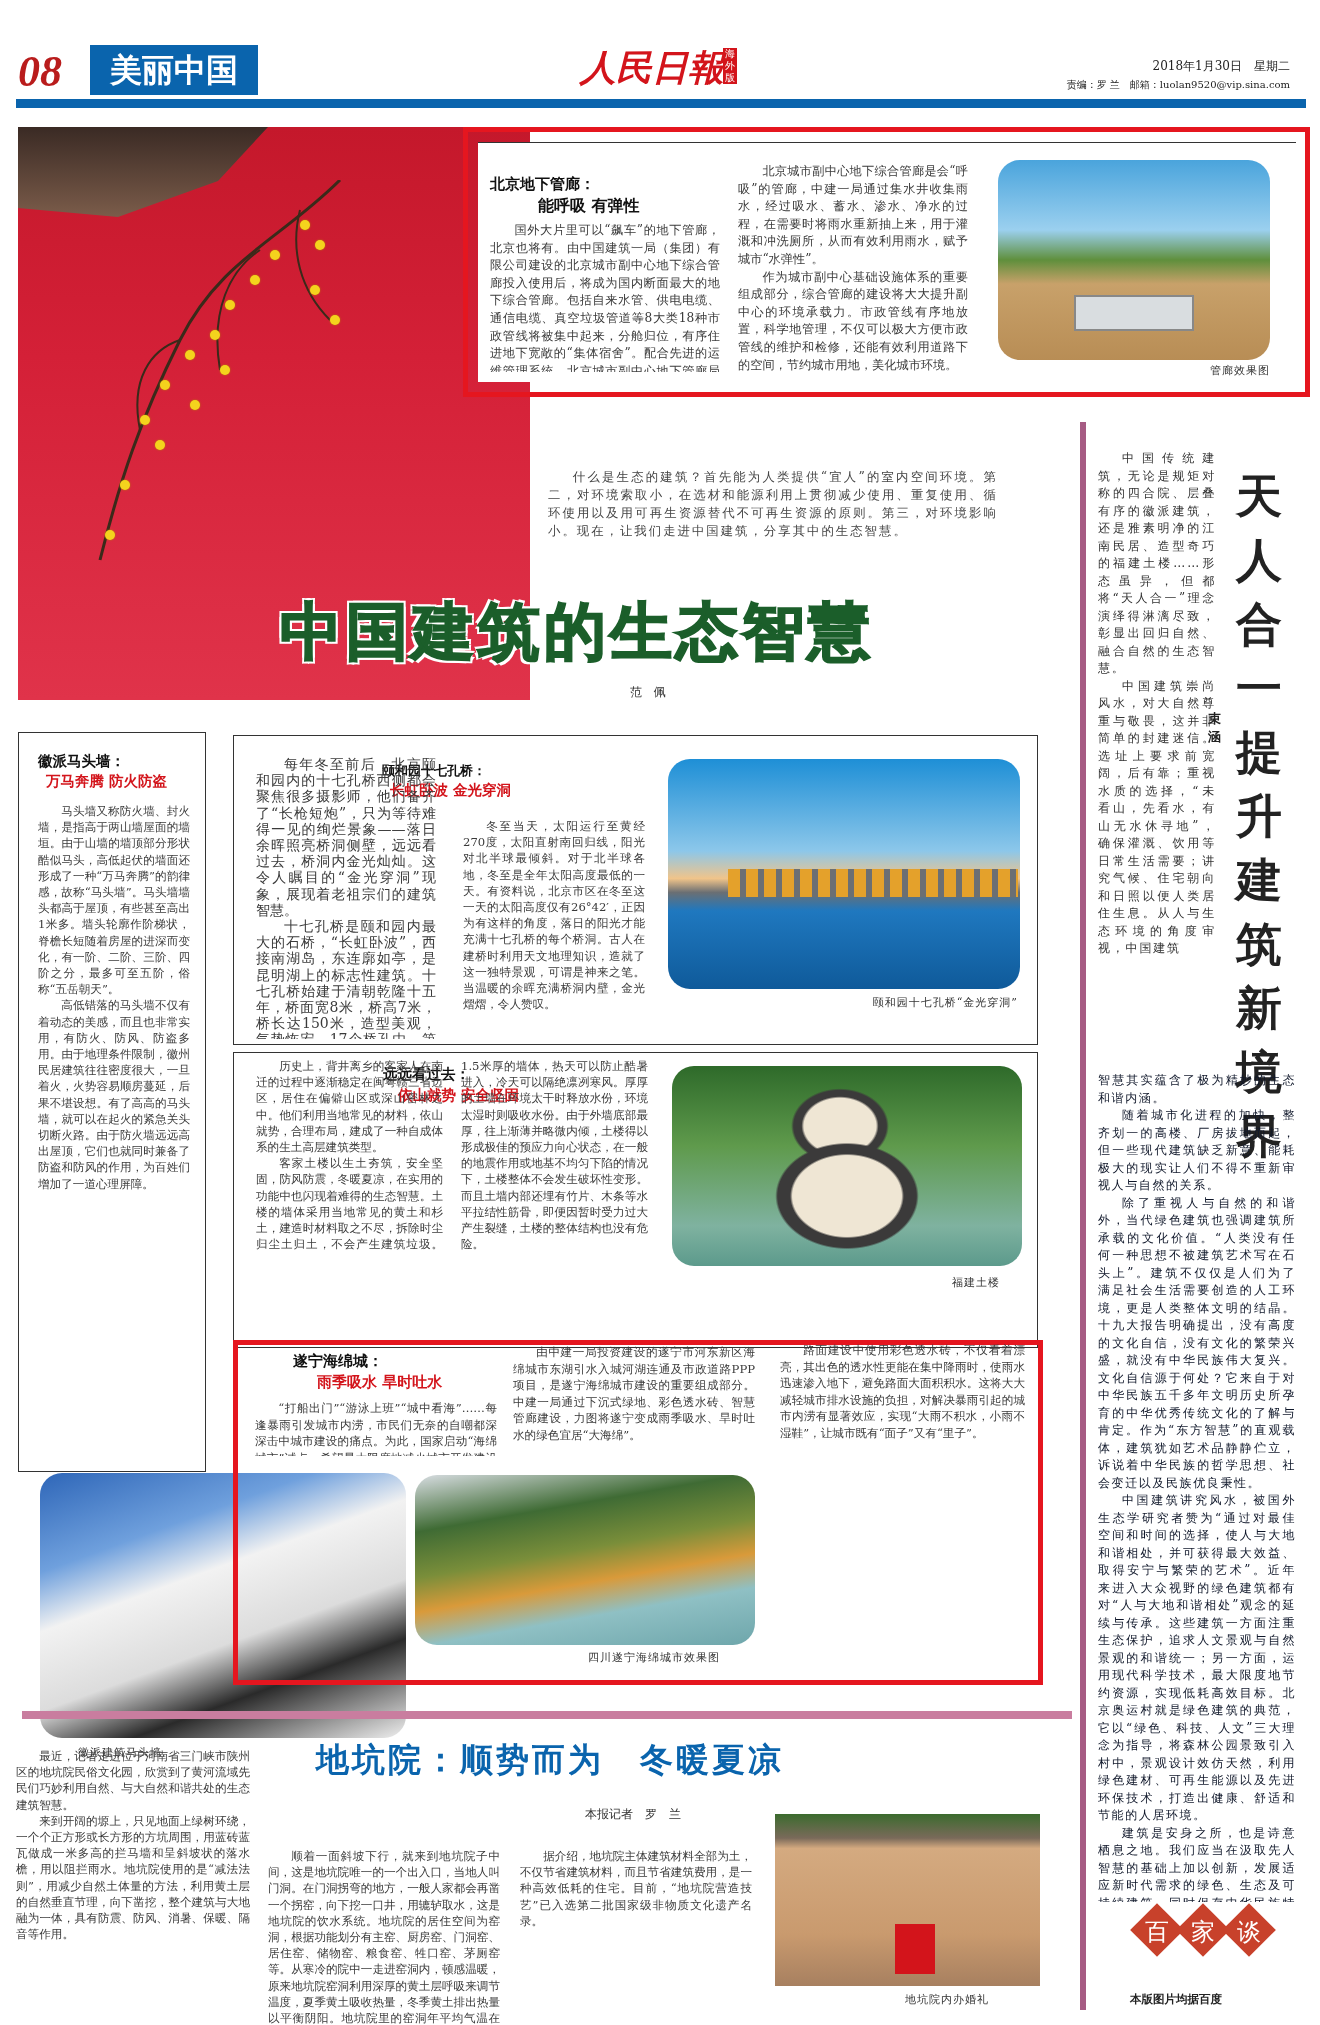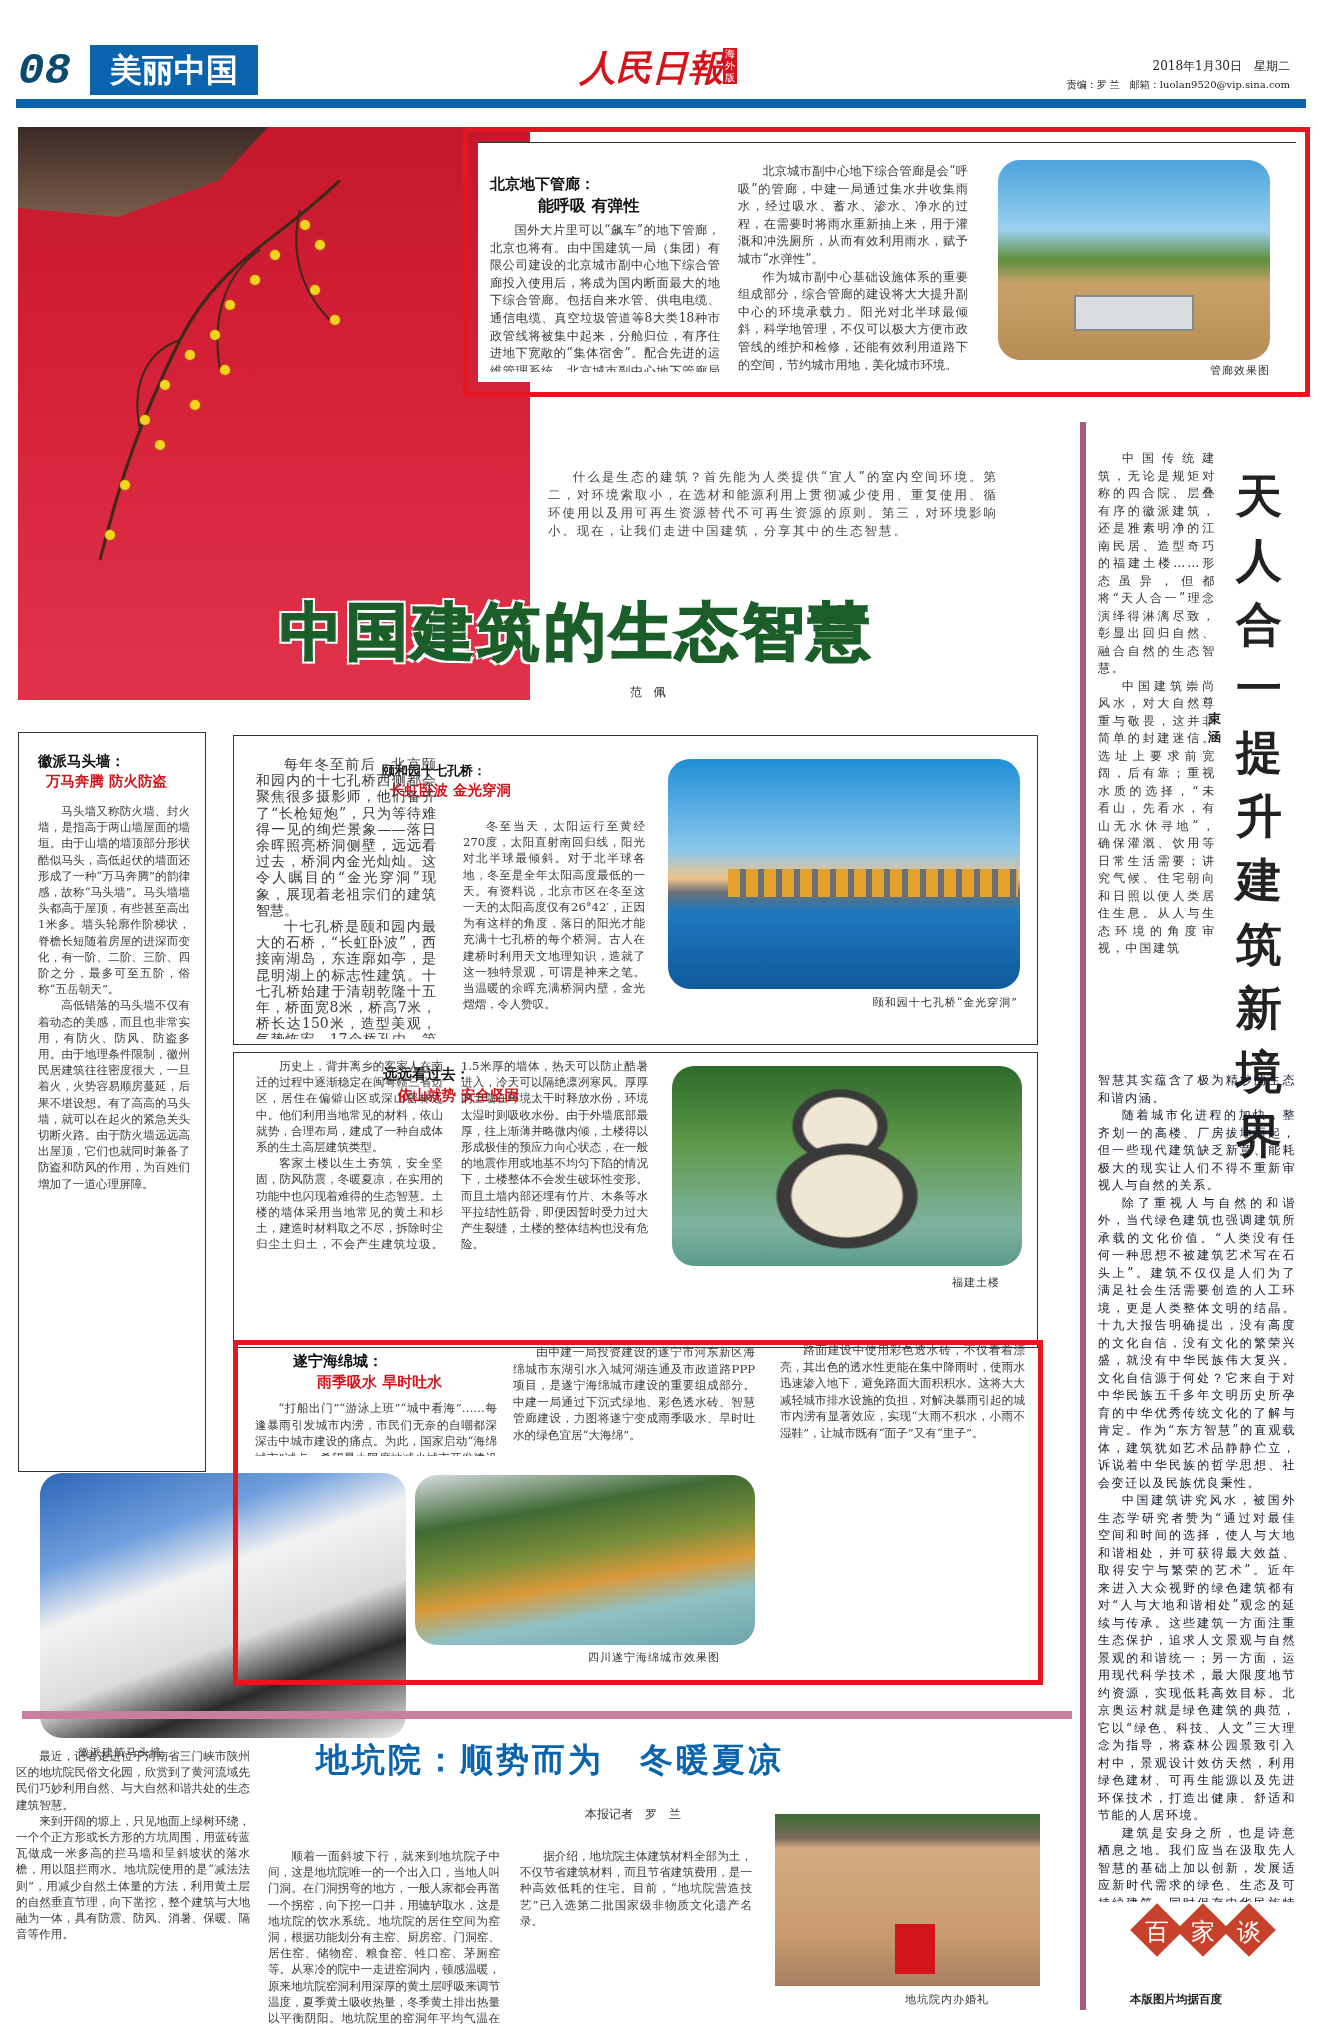--- a/index.html
+++ b/index.html
@@ -7,21 +7,21 @@
 .abs{position:absolute}
 .txt{font-size:12.2px;line-height:17.6px;text-align:justify;color:#3a3a3a}
 .txt p{text-indent:2em}
 .hd1{font-family:"DejaVu Sans",sans-serif;font-weight:bold;color:#111}
 .hd2{font-family:"DejaVu Sans",sans-serif;font-weight:bold;color:#d3141b}
 .box{border:1.5px solid #333;background:#fff}
 .redbox{border:5px solid #e5161f}
 .cap{font-size:11px;color:#333;text-align:right;letter-spacing:1px}
 .photo{border-radius:22px;overflow:hidden}
 
-#pgnum{left:18px;top:46px;font-family:Liberation Mono, monospace;font-style:italic;font-weight:bold;font-size:44px;color:#0c4a6e}
+#pgnum{left:18px;top:46px;font-family:Liberation Serif, serif;font-style:italic;font-weight:bold;font-size:44px;color:#b91c1c}
 #section{left:90px;top:45px;width:168px;height:50px;background:#0a64ad;color:#fff;font-family:"DejaVu Sans",sans-serif;font-size:32px;font-weight:bold;text-align:center;line-height:50px}
 #logo{left:580px;top:44px;font-family:"DejaVu Serif",serif;font-style:italic;font-weight:bold;font-size:36px;color:#d3141b}
 #logotag{left:723px;top:48px;width:14px;background:#d3141b;color:#fff;font-size:10px;line-height:12px;text-align:center;font-family:"DejaVu Sans",sans-serif}
 #date{right:30px;top:58px;font-size:12px;color:#222}
 #editor{right:30px;top:78px;font-size:10px;color:#222}
 #rule{left:16px;top:99px;width:1290px;height:9px;background:#0a64ad}
 
 #hero{left:18px;top:127px;width:512px;height:573px;background:linear-gradient(180deg,#c4182b 0%,#d42037 40%,#e0334a 100%)}
 #roof{left:18px;top:127px;width:250px;height:90px;background:linear-gradient(180deg,#3a2a24,#7b5c4a);clip-path:polygon(0 0,100% 0,80% 60%,40% 100%,0 90%)}
 .blossom{position:absolute;width:10px;height:10px;border-radius:50%;background:#f4d31d;box-shadow:0 0 2px #b88f00}
@@ -73,21 +73,21 @@
 
 <div class="abs redbox" style="left:463px;top:127px;width:847px;height:270px"></div>
 <div class="abs box" style="left:478px;top:142px;width:818px;height:240px;border-right:none;border-bottom:none;border-left:none"></div>
 <div class="abs hd1" style="left:490px;top:175px;font-size:15px">北京地下管廊：</div>
 <div class="abs hd1" style="left:538px;top:196px;font-size:16px">能呼吸 有弹性</div>
 <div class="abs txt" style="left:490px;top:222px;width:230px;height:150px;overflow:hidden">
     <p>国外大片里可以“飙车”的地下管廊，北京也将有。由中国建筑一局（集团）有限公司建设的北京城市副中心地下综合管廊投入使用后，将成为国内断面最大的地下综合管廊。包括自来水管、供电电缆、通信电缆、真空垃圾管道等8大类18种市政管线将被集中起来，分舱归位，有序住进地下宽敞的“集体宿舍”。配合先进的运维管理系统，北京城市副中心地下管廊局部还将具有科普参观展示功能，为北京城市副中心承担着地下“生命线”的使命。</p>
   </div>
 <div class="abs txt" style="left:738px;top:163px;width:230px;height:210px;overflow:hidden">
   <p>北京城市副中心地下综合管廊是会“呼吸”的管廊，中建一局通过集水井收集雨水，经过吸水、蓄水、渗水、净水的过程，在需要时将雨水重新抽上来，用于灌溉和冲洗厕所，从而有效利用雨水，赋予城市“水弹性”。</p>
-  <p>作为城市副中心基础设施体系的重要组成部分，综合管廊的建设将大大提升副中心的环境承载力。阳光对北半球最倾斜，科学地管理，不仅可以极大方便市政管线的维护和检修，还能有效利用道路下的空间，节约城市用地，美化城市环境。</p>
+  <p>作为城市副中心基础设施体系的重要组成部分，综合管廊的建设将大大提升副中心的环境承载力。市政管线有序地放置，科学地管理，不仅可以极大方便市政管线的维护和检修，还能有效利用道路下的空间，节约城市用地，美化城市环境。</p>
 </div>
 <div class="abs photo" style="left:998px;top:160px;width:272px;height:200px;background:linear-gradient(180deg,#4aa4dc 0%,#9bd0ef 35%,#5f8f3c 50%,#c8a16a 62%,#b88d55 100%)">
   <div style="position:absolute;left:76px;top:135px;width:120px;height:36px;background:#d9dde0;border:2px solid #888"></div>
 </div>
 <div class="abs cap" style="left:1180px;top:363px;width:90px">管廊效果图</div>
 
 <div class="abs" id="intro">什么是生态的建筑？首先能为人类提供“宜人”的室内空间环境。第二，对环境索取小，在选材和能源利用上贯彻减少使用、重复使用、循环使用以及用可再生资源替代不可再生资源的原则。第三，对环境影响小。现在，让我们走进中国建筑，分享其中的生态智慧。</div>
 <div class="abs" id="title-main">中国建筑的生态智慧</div>
 <div class="abs" id="byline-main">范 佩</div>
 

